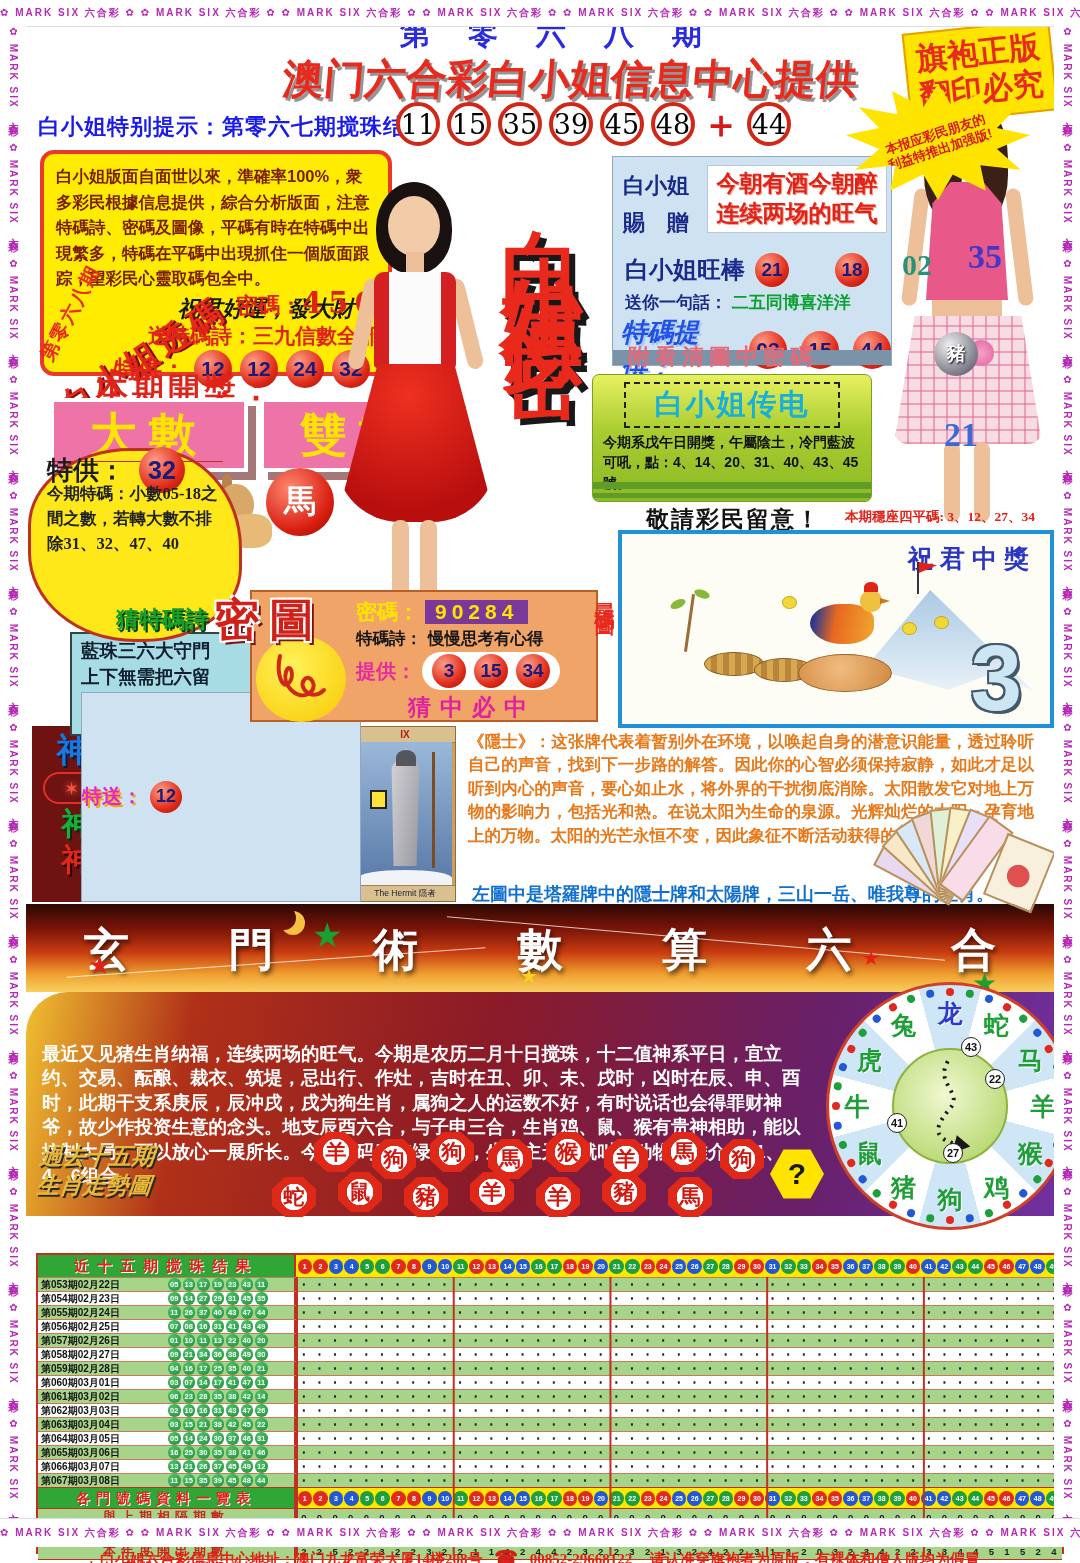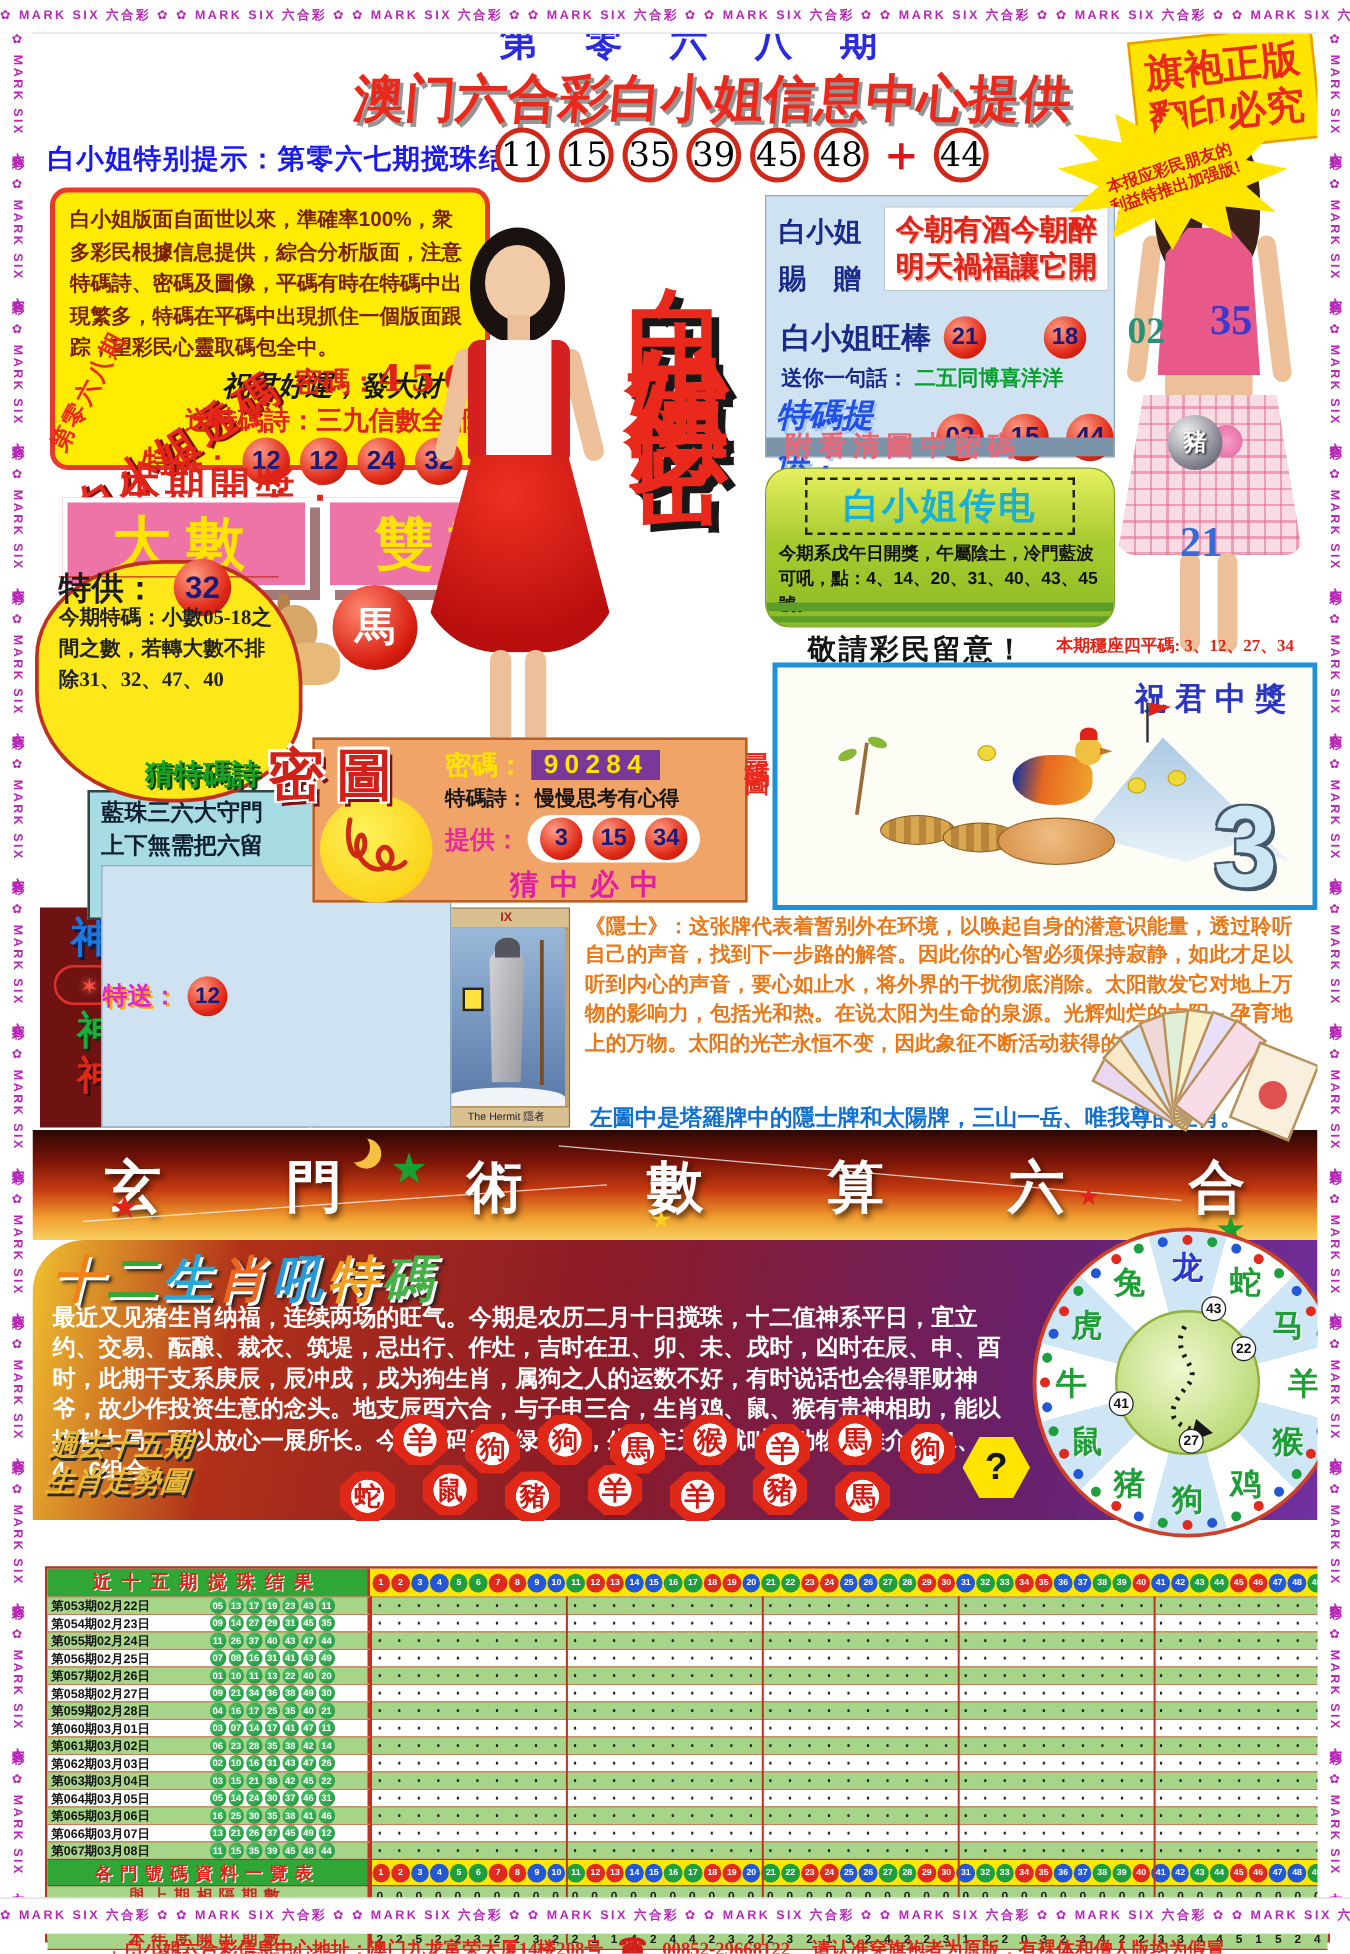--- a/index.html
+++ b/index.html
@@ -129,21 +129,21 @@
   .gift .wang{position:absolute;left:12px;top:96px;display:flex;align-items:center;gap:10px;
      color:#1a2a8a;font-size:24px;font-weight:900;}
   .gift .sent{position:absolute;left:12px;top:134px;font-size:17px;font-weight:900;}
   .gift .sent .sl{color:#1a2a8a;} .gift .sent .sv{color:#0aa030;}
   .gift .spec{position:absolute;left:8px;top:158px;display:flex;align-items:center;gap:6px;}
   .gift .spec .slab{color:#2050e8;font-size:26px;font-weight:900;font-style:italic;text-shadow:2px 2px 0 #a8c8f0;}
   .gift .band{position:absolute;left:0;bottom:0;width:100%;height:15px;background:#7a93a8;}
   .gift-note{left:628px;top:342px;color:#e86878;font-size:22px;font-weight:900;letter-spacing:5px;z-index:3;}
 
   
-  .chuan{left:612px;top:374px;width:280px;height:128px;border-radius:20px;overflow:hidden;
+  .chuan{left:592px;top:374px;width:280px;height:128px;border-radius:7px;overflow:hidden;
      background:linear-gradient(#e8f060,#a8cc30 45%,#8cba24);border:1px solid #7aa020;box-sizing:border-box;z-index:2;}
   .chuan .ct{width:212px;margin:7px auto 4px;border:2px dashed #222;text-align:center;
      color:#18b0d8;font-size:29px;font-weight:900;letter-spacing:2px;padding:1px 0;}
   .chuan .cx{padding:0 10px;color:#101010;font-size:14px;font-weight:800;line-height:1.45;}
   .chuan .band1{position:absolute;left:0;bottom:12px;width:100%;height:7px;background:#5e9e28;}
   .chuan .band2{position:absolute;left:0;bottom:3px;width:100%;height:5px;background:#5e9e28;}
   .notice{left:646px;top:504px;color:#141414;font-size:23px;font-weight:900;letter-spacing:2px;}
   .pingma{left:845px;top:508px;color:#e02318;font-size:13.5px;font-weight:900;white-space:nowrap;z-index:3;}
 
   
@@ -457,21 +457,21 @@
   <div class="abs vtext">白小姐傳密</div>
   <div class="abs vsmall">尋碼圖</div>
 
   <div class="abs gift">
     <div class="glabel">
       <div>白小姐</div>
       <div>賜　贈</div>
     </div>
     <div class="couplet">
       <div>今朝有酒今朝醉</div>
-      <div>明天禍福讓它開</div>
+      <div>连续两场的旺气</div>
     </div>
     <div class="wang">
       <span>白小姐旺棒</span>
       <span style="display:flex;gap:46px;">
           <span class="ball b34">21</span>
           <span class="ball b34">18</span>
         </span>
     </div>
     <div class="sent">
       <span class="sl">送你一句話：</span>
@@ -596,21 +596,20 @@
       </div>
     <span class="bstar bs1">★</span>
     <span class="bstar bs2">★</span>
     <span class="bstar bs3">★</span>
     <span class="bstar bs4">★</span>
     <span class="bstar bs5">★</span>
     <span class="moon"></span>
   </div>
 
   <div class="abs zsec">
-    <div class="ztitle"><span>十</span><span>二</span><span>生</span><span>肖</span><span>吼</span><span>特</span><span>碼</span></div>
     <div class="zessay">最近又见猪生肖纳福，连续两场的旺气。今期是农历二月十日搅珠，十二值神系平日，宜立约、交易、酝酿、裁衣、筑堤，忌出行、作灶，吉时在丑、卯、未、戌时，凶时在辰、申、酉时，此期干支系庚辰，辰冲戌，戌为狗生肖，属狗之人的运数不好，有时说话也会得罪财神爷，故少作投资生意的念头。地支辰酉六合，与子申三合，生肖鸡、鼠、猴有贵神相助，能以控制大局，可以放心一展所长。今期特码应红绿之数，生肖主天亮就叫的动物，推介2、1、4、6组合。</div>
     <div class="ztrend">
       <div>過去十五期</div>
       <div>生肖走勢圖</div>
     </div>
     <div class="trow1">
         <span class="zb">羊</span>
         <span class="zb">狗</span>
         <span class="zb">狗</span>
         <span class="zb">馬</span>

